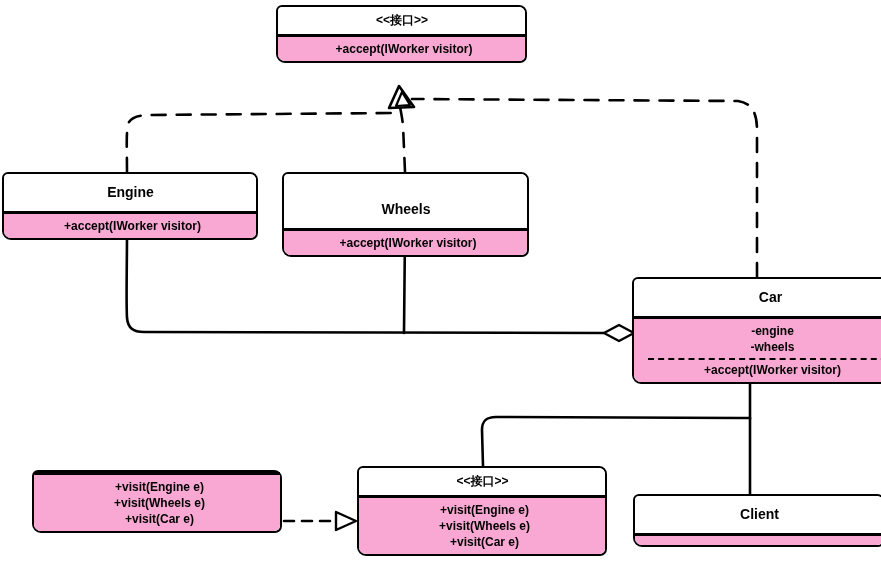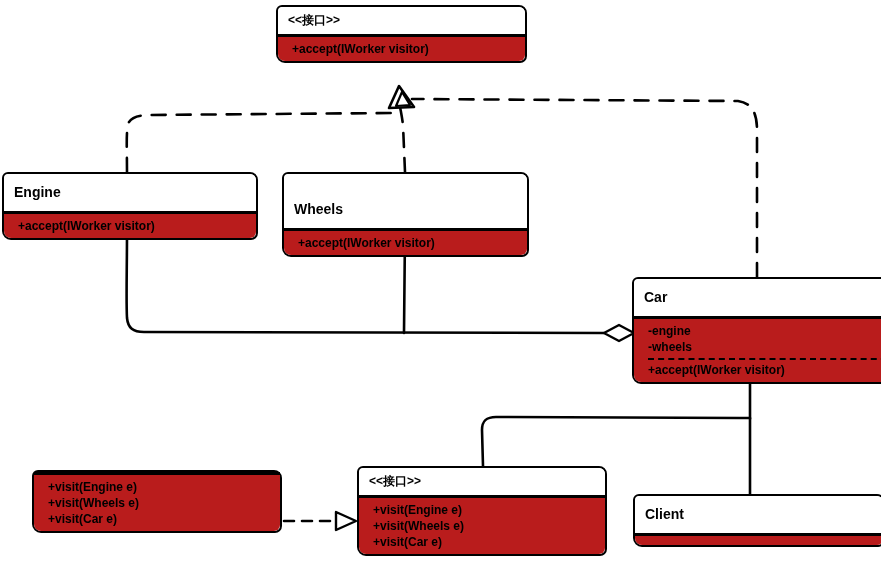--- a/index.html
+++ b/index.html
@@ -25,20 +25,21 @@
     height: 583px;
     pointer-events: none;
   }
   .uml-box {
     position: absolute;
     box-sizing: border-box;
     background: #ffffff;
     border: 2.5px solid #000000;
     border-radius: 6px 8px 7px 9px;
     z-index: 5;
+    text-align: center;
   }
   .box-head {
     box-sizing: border-box;
     padding: 6px 9px 6px 10px;
     background: #ffffff;
     border-radius: 5px 6px 0 0;
   }
   .stereotype {
     font-size: 12px;
     font-weight: bold;
@@ -52,21 +53,21 @@
     color: #000;
     line-height: 19px;
   }
   .box-sep {
     height: 2.5px;
     background: #000000;
     width: 100%;
   }
   .box-compart {
     box-sizing: border-box;
-    background: #b91c1c;
+    background: #f9a8d4;
     padding: 4px 9px 4px 14px;
     border-radius: 0 0 6px 7px;
   }
   .box-compart.empty {
     padding: 0;
     height: 9px;
   }
   .member {
     font-size: 12px;
     font-weight: bold;

